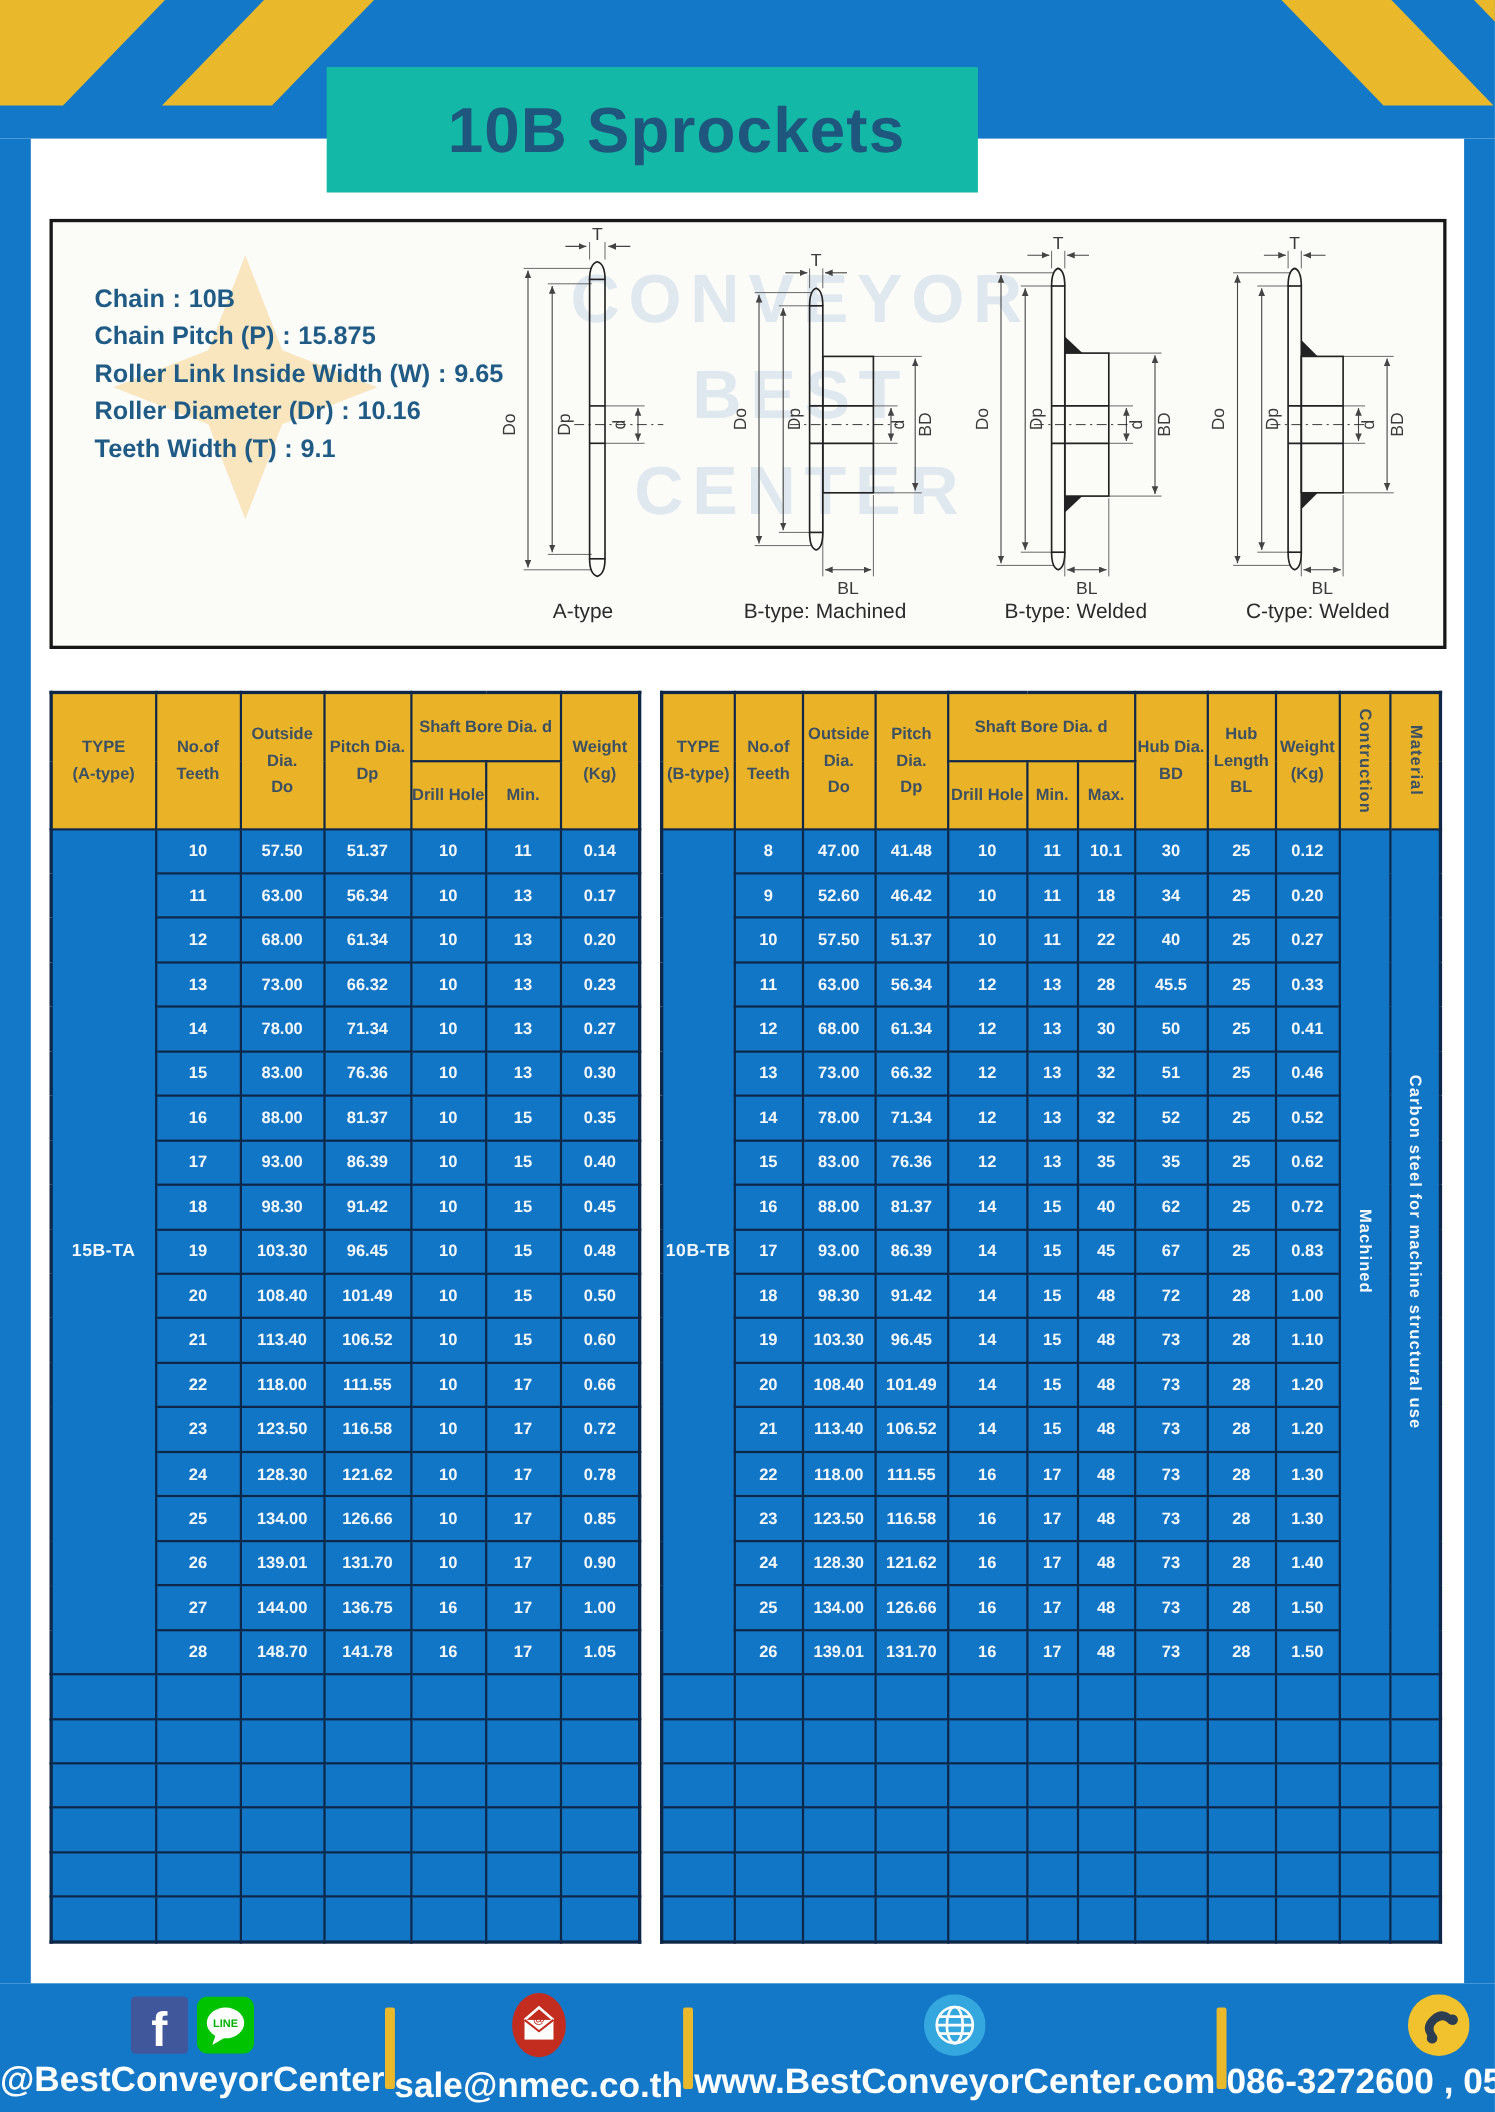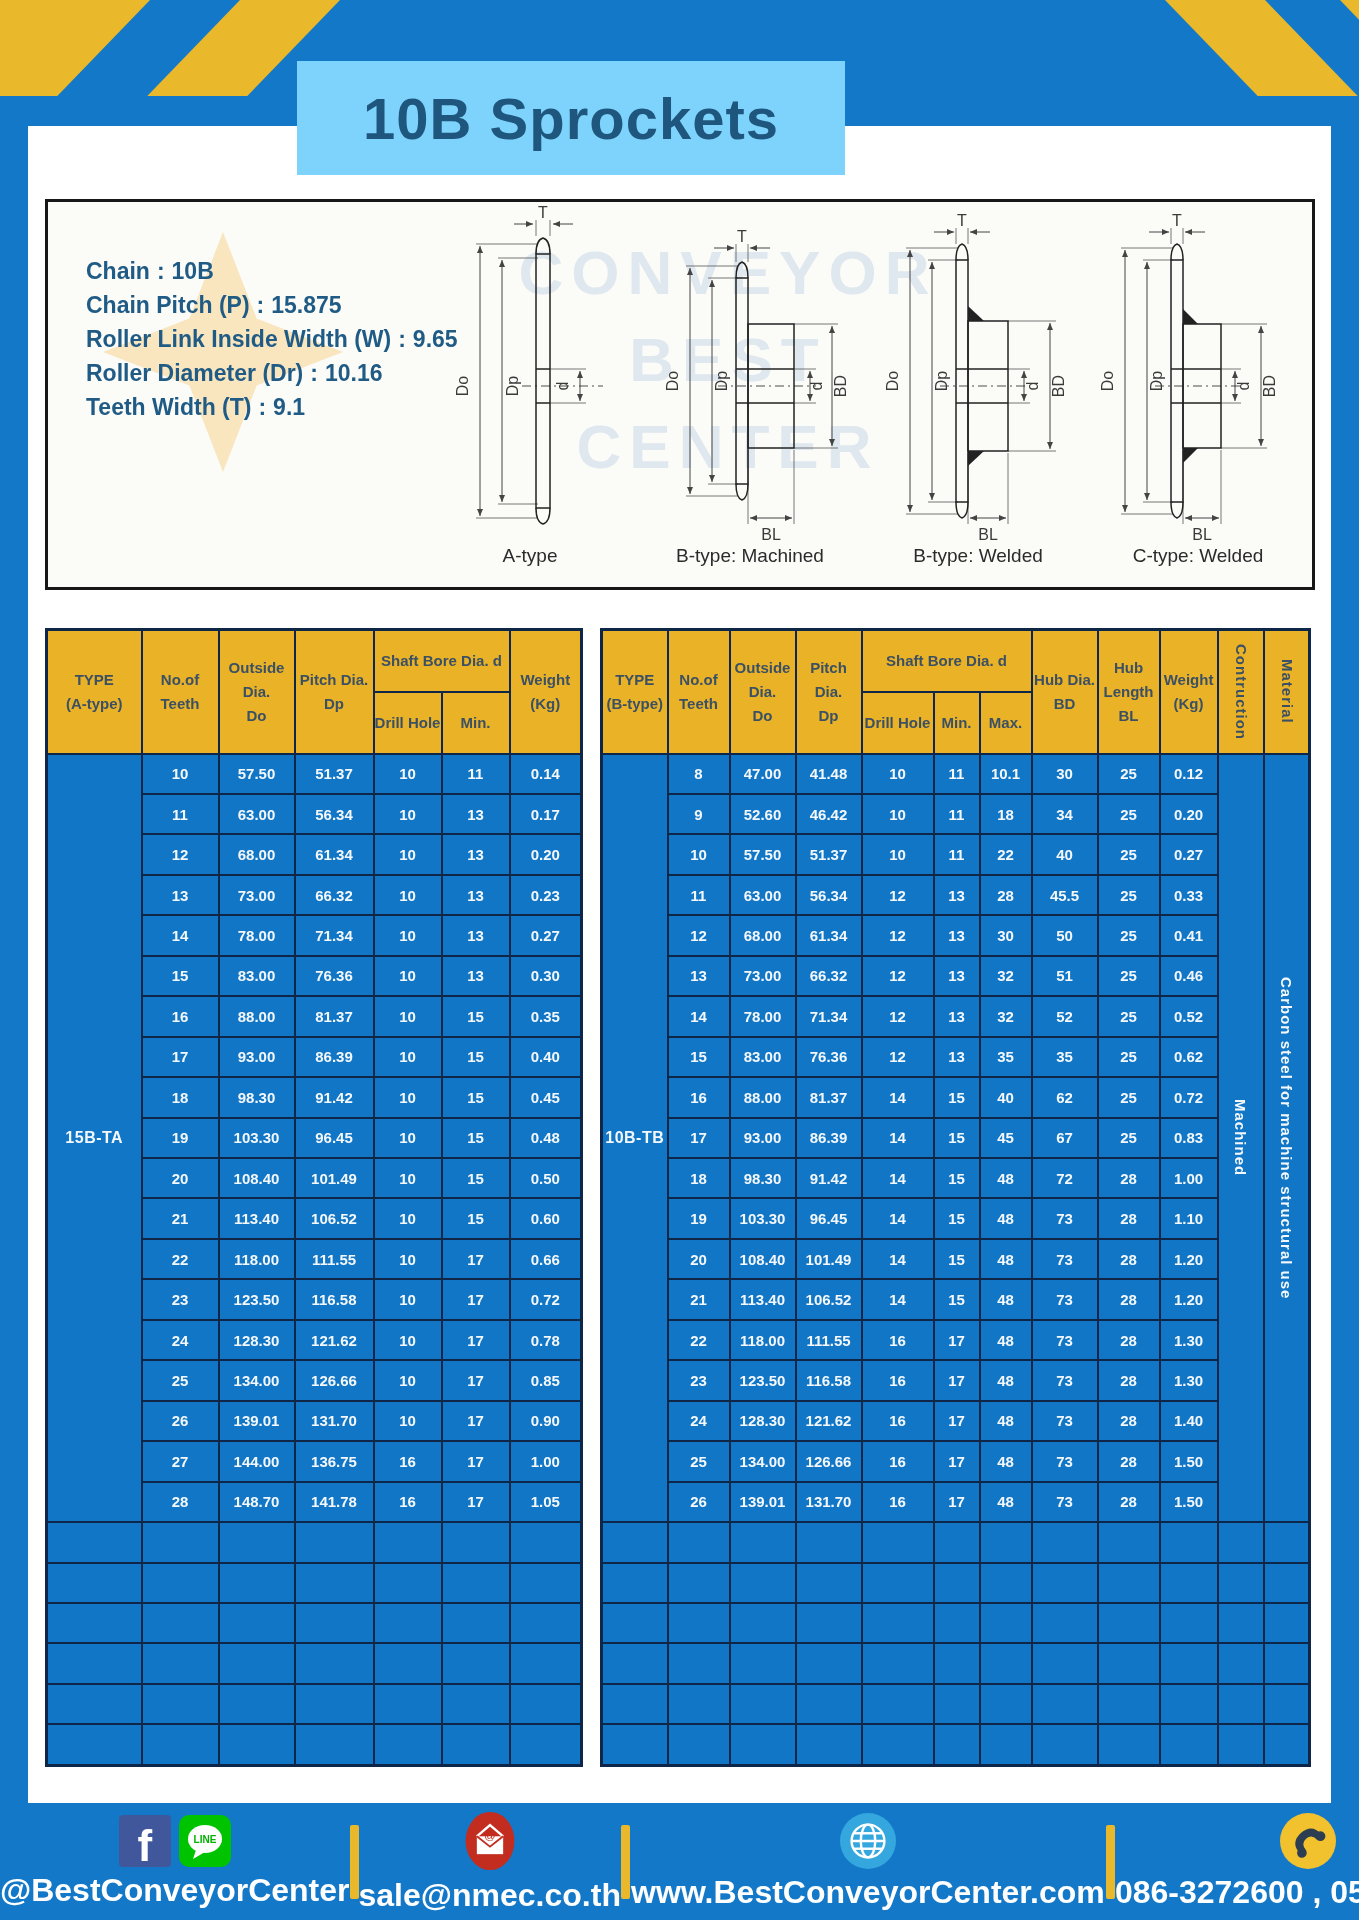--- a/index.html
+++ b/index.html
@@ -12,22 +12,22 @@
   .stripe.sl{transform:skewX(-44deg);transform-origin:top left;}
   .stripe.sr{transform:skewX(44deg);transform-origin:top left;}
   .s1{left:-40px;width:190px;}
   .s2{left:240px;width:100px;}
   .s3{left:1165px;width:100px;}
   .s4{left:1340px;width:150px;}
   .frame-left,.frame-right{position:absolute;top:126px;bottom:117px;width:28px;background:#1478c8;}
   .frame-left{left:0;} .frame-right{right:0;}
 
   
-  .title-box{position:absolute;left:297px;top:61px;width:548px;height:114px;background:#7dd3fc;
-    display:flex;align-items:center;justify-content:center;}
+  .title-box{position:absolute;left:297px;top:61px;width:548px;height:114px;background:#14b8a6;
+    display:flex;align-items:center;justify-content:center;padding-left:44px;}
   .title-box h1{margin:0;font-size:58px;font-weight:800;color:#1e567e;letter-spacing:1px;}
 
   
   .diagram-box{position:absolute;left:45px;top:199px;width:1264px;height:385px;background:#fbfbf8;
     border:3px solid #171717;}
   .watermark{position:absolute;left:400px;top:28px;width:560px;z-index:0;text-align:center;pointer-events:none;}
   .watermark .wline{font-size:62px;font-weight:800;letter-spacing:8px;color:rgba(150,178,215,0.28);line-height:1.4;}
   .wm-star{position:absolute;left:55px;top:30px;width:240px;height:240px;background:rgba(244,178,56,0.30);
     clip-path:polygon(50% 0,64% 36%,100% 50%,64% 64%,50% 100%,36% 64%,0 50%,36% 36%);z-index:0;}
   .specs{position:absolute;left:38px;top:52px;z-index:2;}

